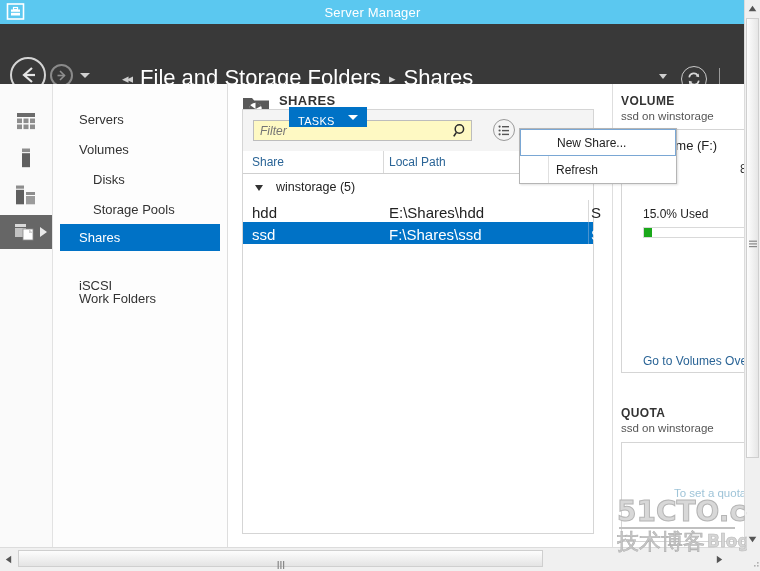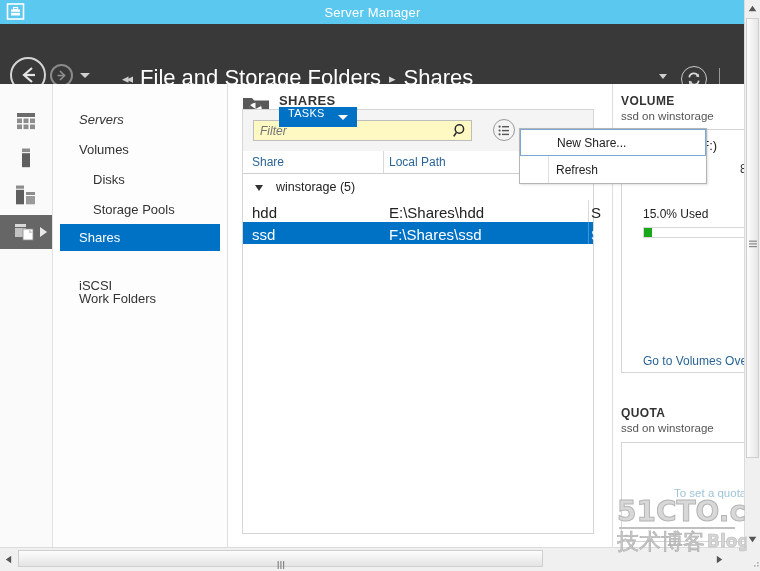--- a/index.html
+++ b/index.html
@@ -100,23 +100,23 @@
   .content{
     position:absolute;left:228px;top:84px;width:384px;height:464px;
     background:#ffffff;border-right:1px solid #dedede;
   }
   .shares-head{position:absolute;left:14px;top:10px;display:flex;gap:9px;}
   .shares-icon{width:28px;height:26px;flex:none;}
   .shares-title{font-size:13px;font-weight:bold;color:#333;letter-spacing:.4px;line-height:14px;}
   .shares-sub{font-size:11.5px;color:#555;margin-top:3px;line-height:13px;}
 
   .tasks-btn{
-    position:absolute;left:279px;top:107px;width:78px;height:20px;
+    position:absolute;left:289px;top:107px;width:78px;height:20px;
     background:#0072c6;color:#fff;font-size:11px;
-    display:flex;align-items:flex-start;
+    display:flex;align-items:flex-end;
   }
   .tasks-label{margin-left:9px;letter-spacing:.3px;}
   .tasks-caret{
     position:absolute;right:9px;top:8px;
     width:0;height:0;border-left:5px solid transparent;border-right:5px solid transparent;
     border-top:5px solid #ffffff;
   }
 
   .panel-box{
     position:absolute;left:14px;top:25px;width:352px;height:425px;
@@ -176,21 +176,21 @@
   .vol-name{position:absolute;font-size:13px;color:#222;white-space:nowrap;}
   .vol-cap{position:absolute;font-size:12px;color:#333;white-space:nowrap;}
   .used-label{position:absolute;font-size:12px;color:#222;}
   .bar-track{position:absolute;height:11px;background:#ffffff;border:1px solid #d9d9d9;box-sizing:border-box;}
   .bar-fill{position:absolute;left:0;top:0;height:100%;background:#1aa81a;}
   .vol-link{position:absolute;font-size:12px;color:#2a6496;white-space:nowrap;}
   .quota-hint{position:absolute;font-size:11.5px;color:#9fc4d8;white-space:nowrap;}
 
   
   .menu{
-    position:absolute;left:519px;top:128px;width:188px;height:56px;
+    position:absolute;left:519px;top:128px;width:158px;height:56px;
     background:#ffffff;border:1px solid #b5b5b5;box-sizing:border-box;
     z-index:40;box-shadow:1px 1px 2px rgba(0,0,0,.12);
   }
   .menu-item{
     position:relative;height:27px;display:flex;align-items:center;
     font-size:12px;color:#222;padding-left:36px;box-sizing:border-box;
   }
   .menu-item.hl{border:1px solid #7aa7d4;background:#fff;box-sizing:border-box;}
   .menu-gutter{position:absolute;left:0;top:0;bottom:0;width:28px;border-right:1px solid #e0e0e0;}
 
@@ -303,21 +303,21 @@
         <rect x="1" y="2" width="11" height="3" fill="#d9d9d9"></rect>
         <rect x="1" y="6" width="11" height="9" fill="#c2c2c2"></rect>
         <rect x="9" y="7" width="10" height="11" fill="#ffffff" stroke="#8a8a8a" stroke-width="0.8"></rect>
         <polygon points="15,7 19,11 15,11" fill="#d0d0d0"></polygon>
       </svg>
       <span class="rail-arrow"></span>
     </div>
   </div>
 
   <div class="tree">
-    <div class="tree-item lvl1" style="top:22px;font-style:italic;">
+    <div class="tree-item lvl1" style="top:22px;">
       <span>Servers</span>
     </div>
     <div class="tree-item lvl1" style="top:52px;">
       <span>Volumes</span>
     </div>
     <div class="tree-item lvl2" style="top:112px;">
       <span>Storage Pools</span>
     </div>
     <div class="tree-item lvl2" style="top:82px;">
       <span>Disks</span>

